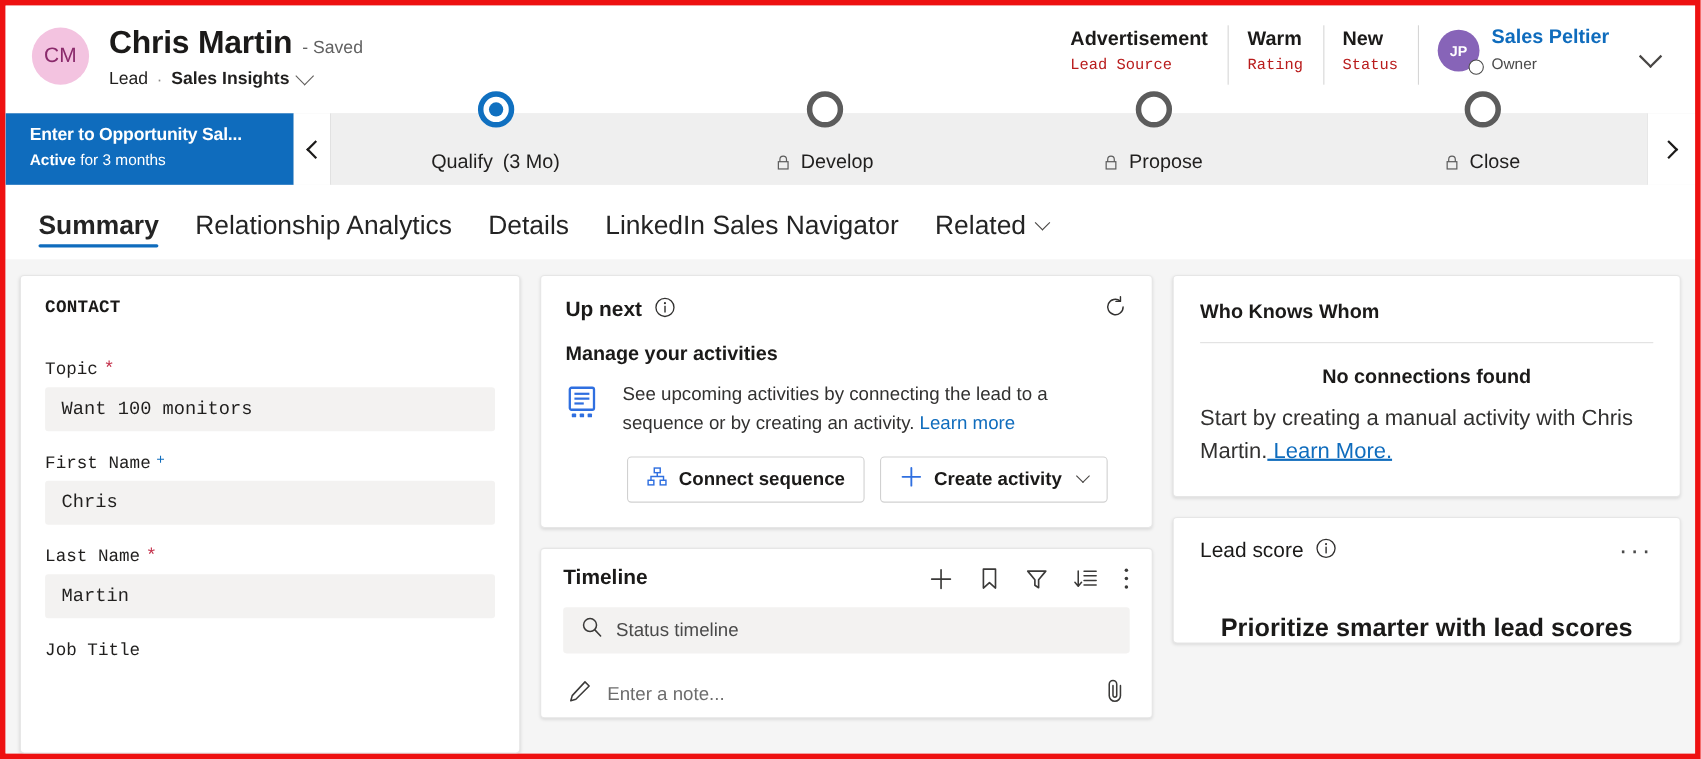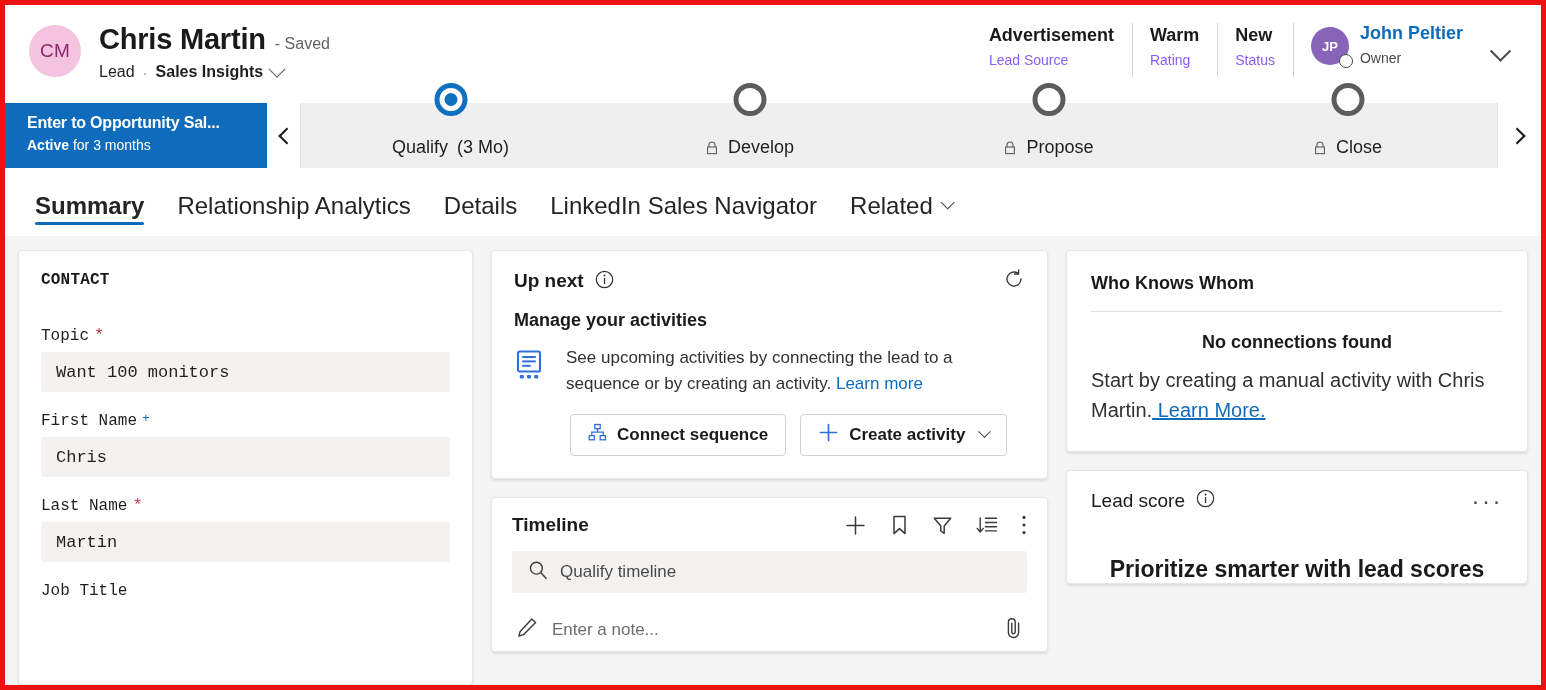--- a/index.html
+++ b/index.html
@@ -71,21 +71,21 @@
   .hdr-field {
     display: flex; flex-direction: column; justify-content: flex-start;
     padding: 4px 18px 0 18px;
     position: relative;
   }
   .hdr-field + .hdr-field::before {
     content: ""; position: absolute; left: 0; top: 2px; bottom: 8px;
     width: 1px; background: #d6d6d6;
   }
   .hf-value { font-size: 18px; font-weight: 700; color: #1b1a19; white-space: nowrap; }
-  .hf-label { font-size: 14px; color: #8b5cf6; margin-top: 6px; white-space: nowrap; }
+  .hf-label { font-size: 14px; color: #b91c1c; margin-top: 6px; white-space: nowrap; font-family: Liberation Mono, monospace; }
 
   .hdr-owner {
     display: flex; align-items: flex-start; padding: 2px 6px 0 18px; position: relative;
   }
   .hdr-owner::before {
     content: ""; position: absolute; left: 0; top: 2px; bottom: 8px;
     width: 1px; background: #d6d6d6;
   }
   .avatar-owner {
     width: 38px; height: 38px; border-radius: 50%;
@@ -329,21 +329,21 @@
         <div class="hf-value">New</div>
         <div class="hf-label">Status</div>
       </div>
 
       <div class="hdr-owner">
         <div class="avatar-owner">
           <span>JP</span>
           <span class="presence"></span>
         </div>
         <div>
-          <div class="owner-name">John Peltier</div>
+          <div class="owner-name">Sales Peltier</div>
           <div class="owner-label">Owner</div>
         </div>
       </div>
 
       <div class="hdr-chevron">
         <span class="chev-down"></span>
       </div>
     </div>
   </div>
 
@@ -576,21 +576,21 @@
           </div>
         </div>
 
         <div class="tl-search">
           <span>
             <svg width="20" height="20" viewBox="0 0 20 20">
                 <circle cx="8.4" cy="8.2" r="5.9" fill="none" stroke="#3b3a39" stroke-width="1.4"></circle>
                 <path d="M12.8 12.6 18 18.2" stroke="#3b3a39" stroke-width="1.4" stroke-linecap="round"></path>
               </svg>
           </span>
-          <span class="tl-search-ph">Qualify timeline</span>
+          <span class="tl-search-ph">Status timeline</span>
         </div>
 
         <div class="tl-note">
           <span>
             <svg width="21" height="21" viewBox="0 0 21 21">
                 <path d="M14.8 1.9 18.6 5.6 6.5 17.7 1.9 19l1.3-4.6z" fill="none" stroke="#3b3a39" stroke-width="1.4" stroke-linejoin="round"></path>
               </svg>
           </span>
           <span class="tl-note-ph">Enter a note...</span>
           <span>

